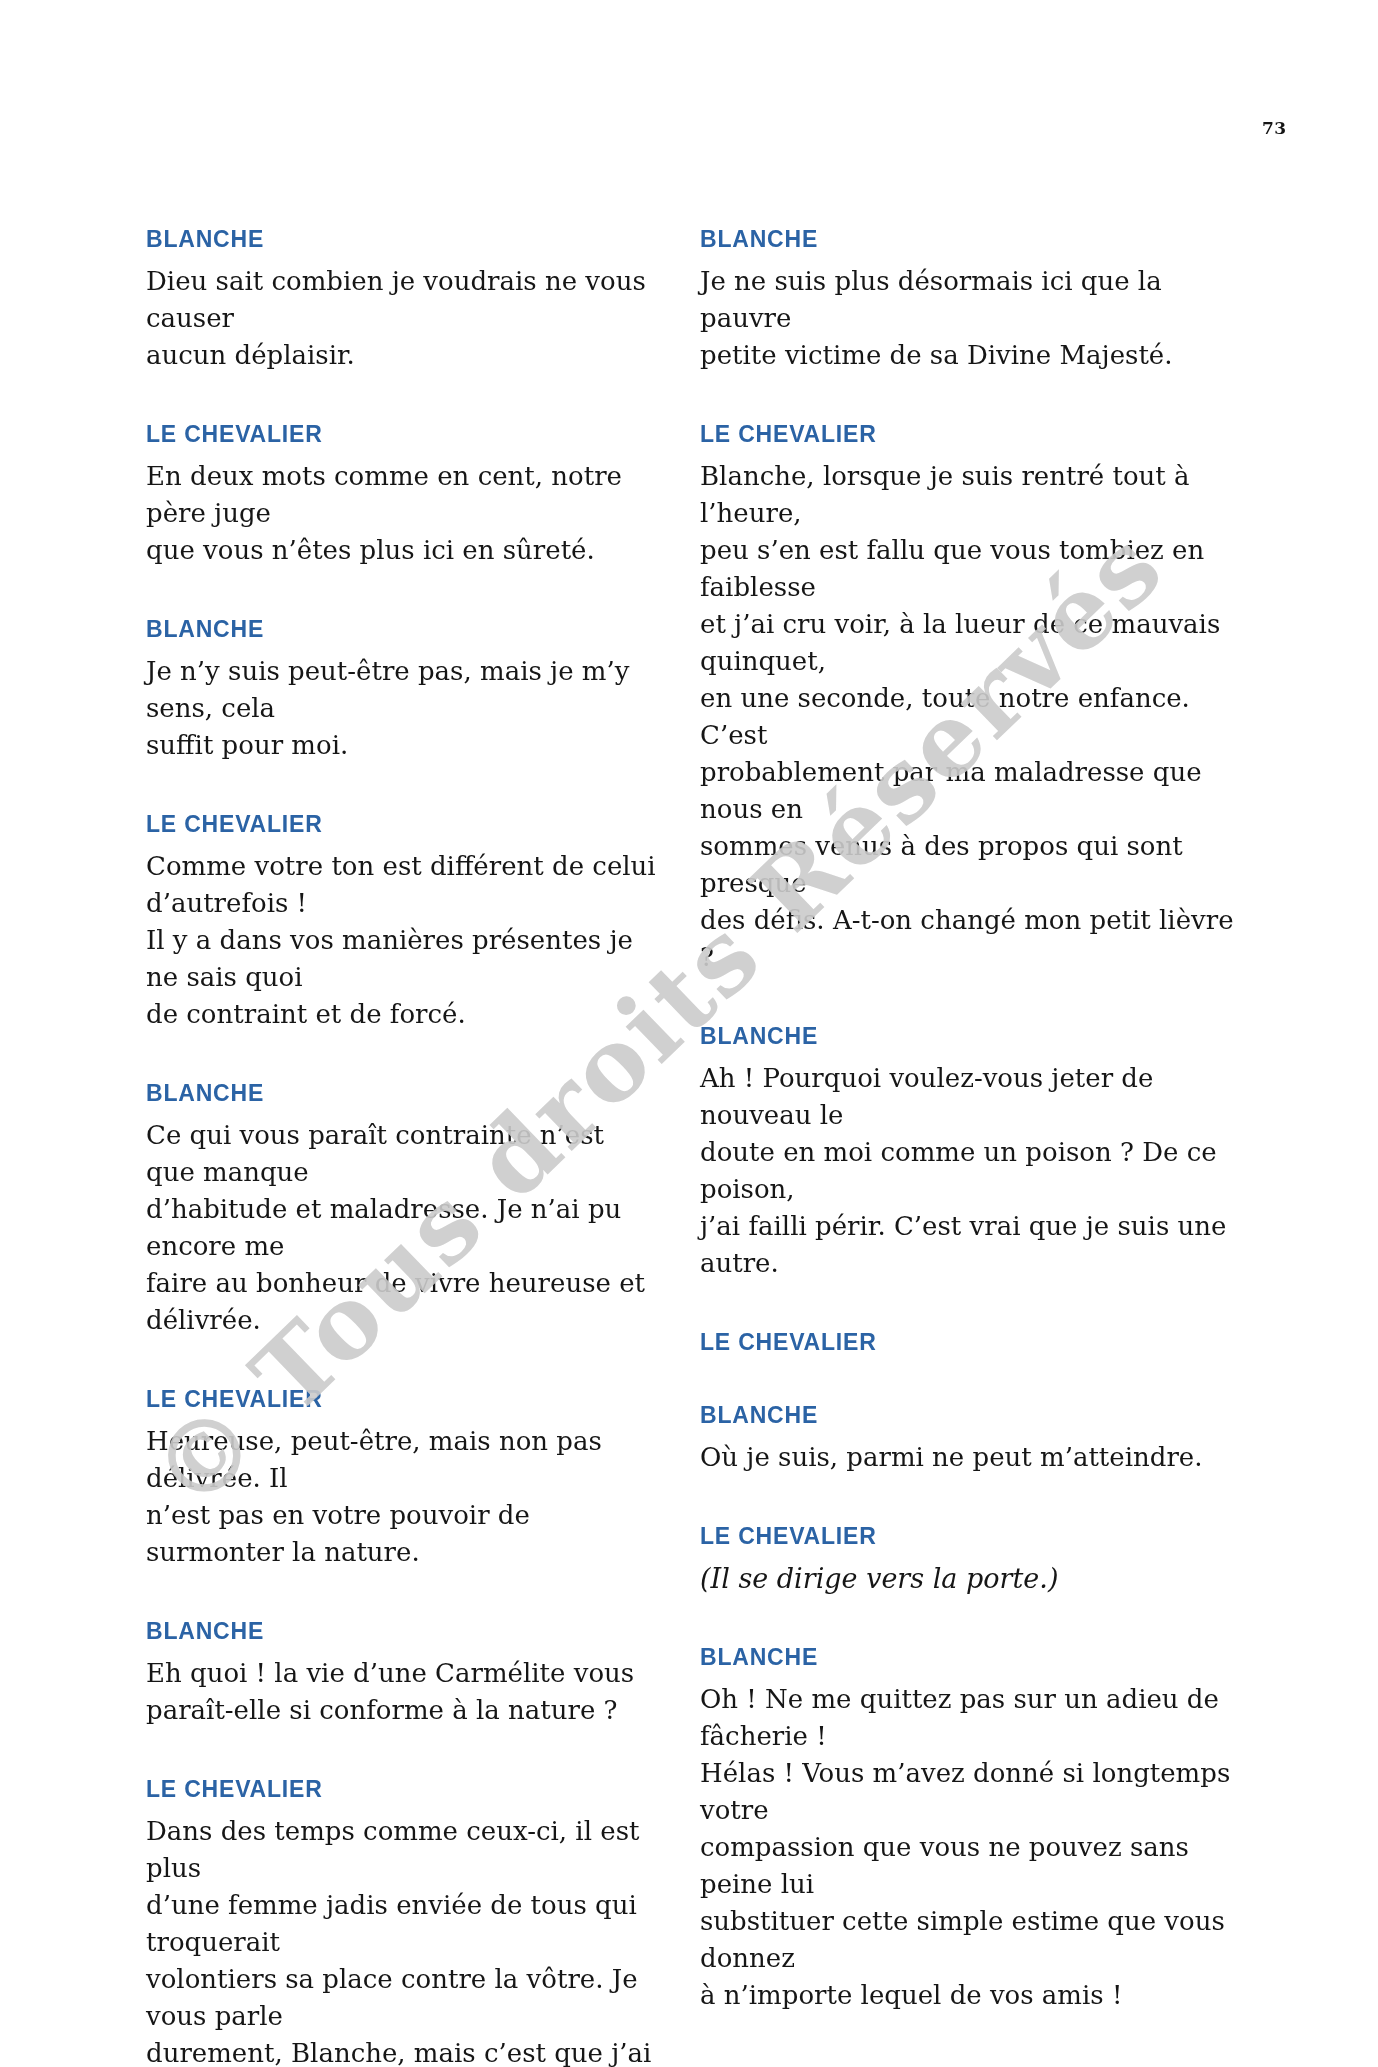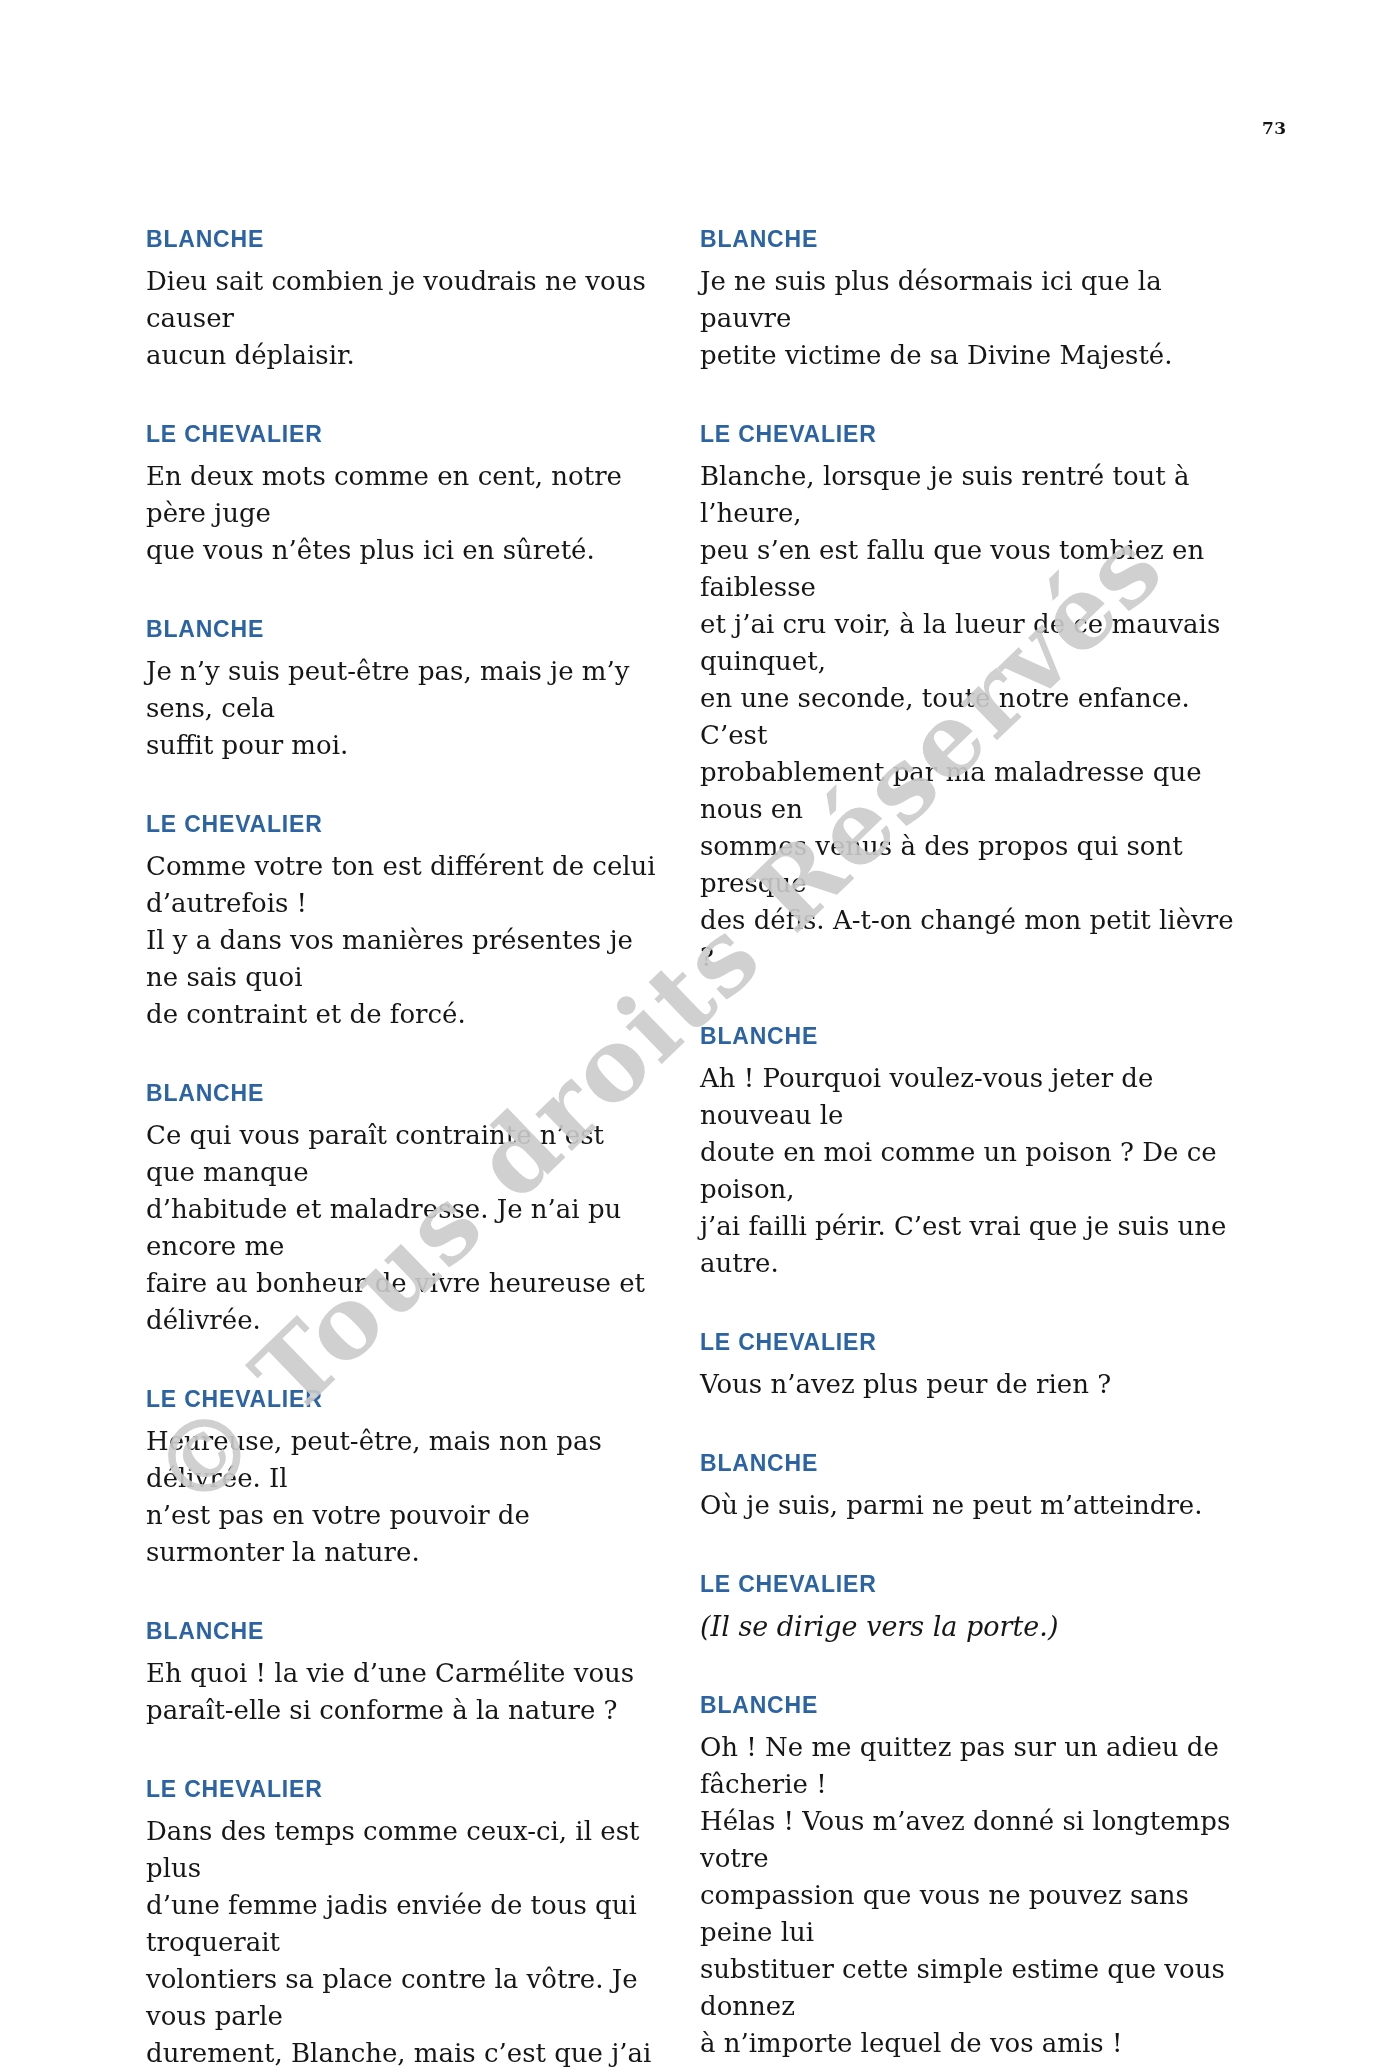--- a/index.html
+++ b/index.html
@@ -164,21 +164,20 @@
   <section class="block">
     <h3 class="speaker">BLANCHE</h3>
     <p class="speech">Ah ! Pourquoi voulez-vous jeter de nouveau le
 doute en moi comme un poison ? De ce poison,
 j’ai failli périr. C’est vrai que je suis une autre.</p>
 
   </section>
 
   <section class="block">
     <h3 class="speaker">LE CHEVALIER</h3>
-    <p class="speech">Vous n’avez plus peur de rien ?</p>
 
   </section>
 
   <section class="block">
     <h3 class="speaker">BLANCHE</h3>
     <p class="speech">Où je suis, parmi ne peut m’atteindre.</p>
 
   </section>
 
   <section class="block">

